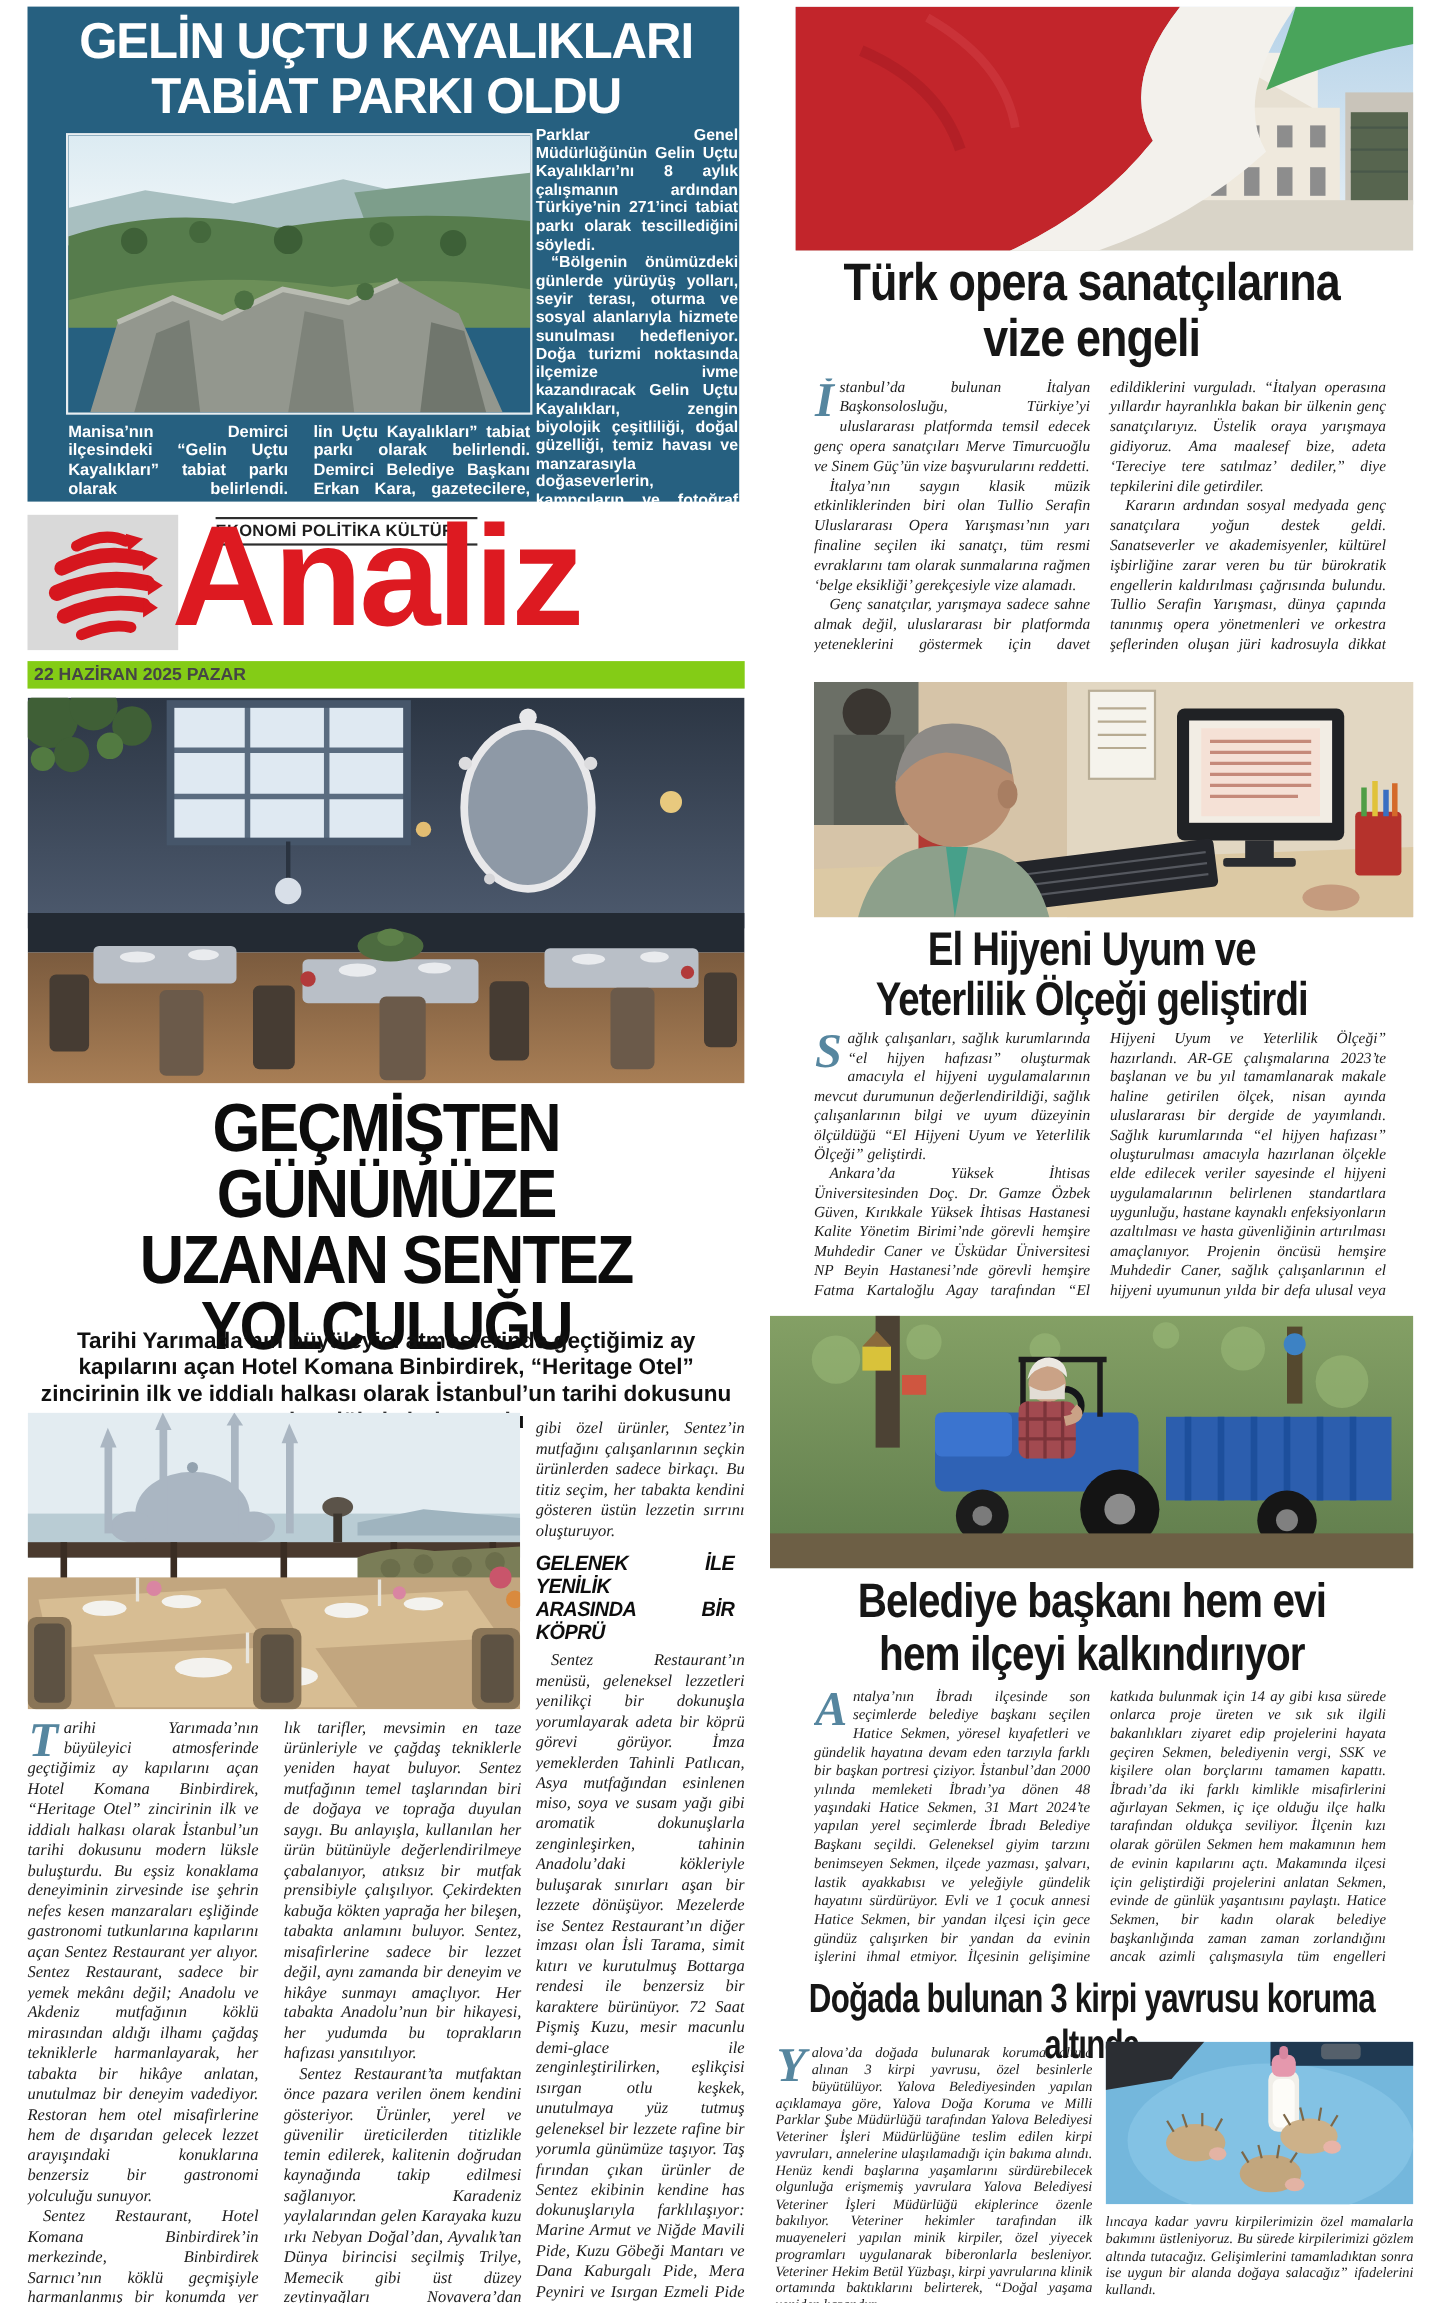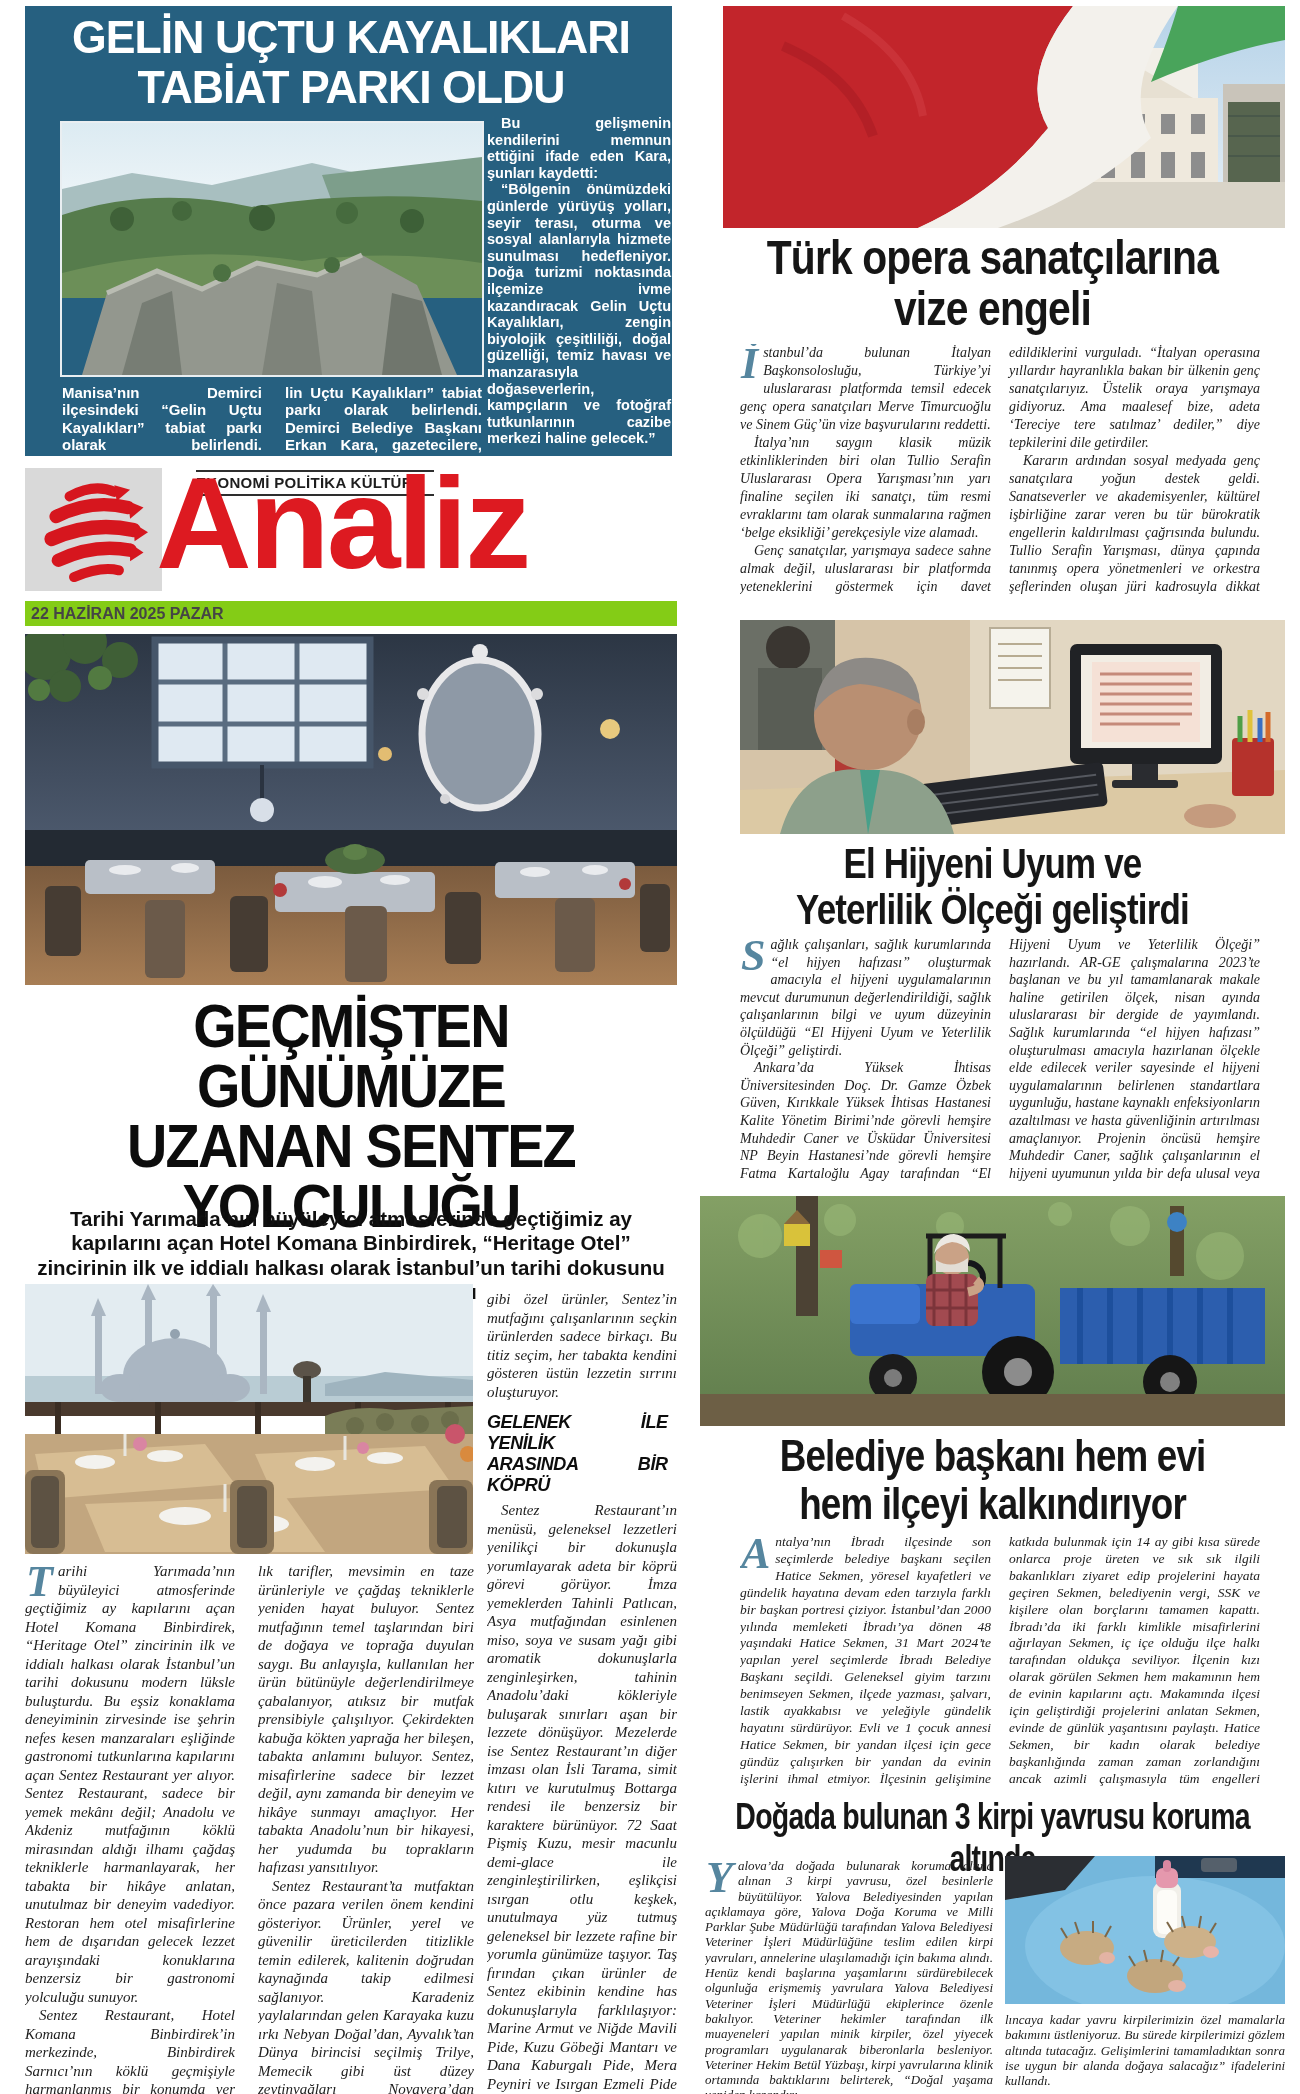--- a/index.html
+++ b/index.html
@@ -93,21 +93,21 @@
         <path d="M200 252 L215 160 L250 168 L260 252 Z" fill="#7e837a"></path>
         <path d="M320 252 L330 170 L360 178 L380 252 Z" fill="#70766d"></path>
         <path d="M45 170 L95 148 L140 166 L195 140 L255 152 L300 132" stroke="#b9bcb2" stroke-width="5" fill="none"></path>
         <circle cx="160" cy="150" r="9" fill="#4c7142"></circle>
           <circle cx="270" cy="142" r="8" fill="#486d40"></circle>
       </svg>
     </div>
     <div class="park-cap cap1">Manisa’nın Demirci ilçesindeki “Gelin Uçtu Kayalıkları” tabiat parkı olarak belirlendi. Manisa’nın Demirci ilçesindeki “Ge-</div>
     <div class="park-cap cap2">lin Uçtu Kayalıkları” tabiat parkı olarak belirlendi. Demirci Belediye Başkanı Erkan Kara, gazetecilere, Doğa Koruma ve Milli</div>
     <div class="park-body">
-      <p class="ind">Bu gelişmenin kendilerini memnun ettiğini ifade eden Kara, şunları kaydetti:</p>
+      <p>Parklar Genel Müdürlüğünün Gelin Uçtu Kayalıkları’nı 8 aylık çalışmanın ardından Türkiye’nin 271’inci tabiat parkı olarak tescillediğini söyledi.</p>
       <p class="ind">“Bölgenin önümüzdeki günlerde yürüyüş yolları, seyir terası, oturma ve sosyal alanlarıyla hizmete sunulması hedefleniyor. Doğa turizmi noktasında ilçemize ivme kazandıracak Gelin Uçtu Kayalıkları, zengin biyolojik çeşitliliği, doğal güzelliği, temiz havası ve manzarasıyla doğaseverlerin, kampçıların ve fotoğraf tutkunlarının cazibe merkezi haline gelecek.”</p>
     </div>
   </section>
 
   <div class="logo-box">
     <svg viewBox="0 0 100 100" style="position:absolute;left:8px;top:6px;width:118px;height:112px;">
       <g fill="none" stroke="#d6161e" stroke-linecap="round">
         <path d="M30 20 Q52 8 70 16" stroke-width="9"></path>
         <path d="M18 38 Q50 22 82 30" stroke-width="12"></path>
         <path d="M14 58 Q50 42 87 50" stroke-width="13"></path>

